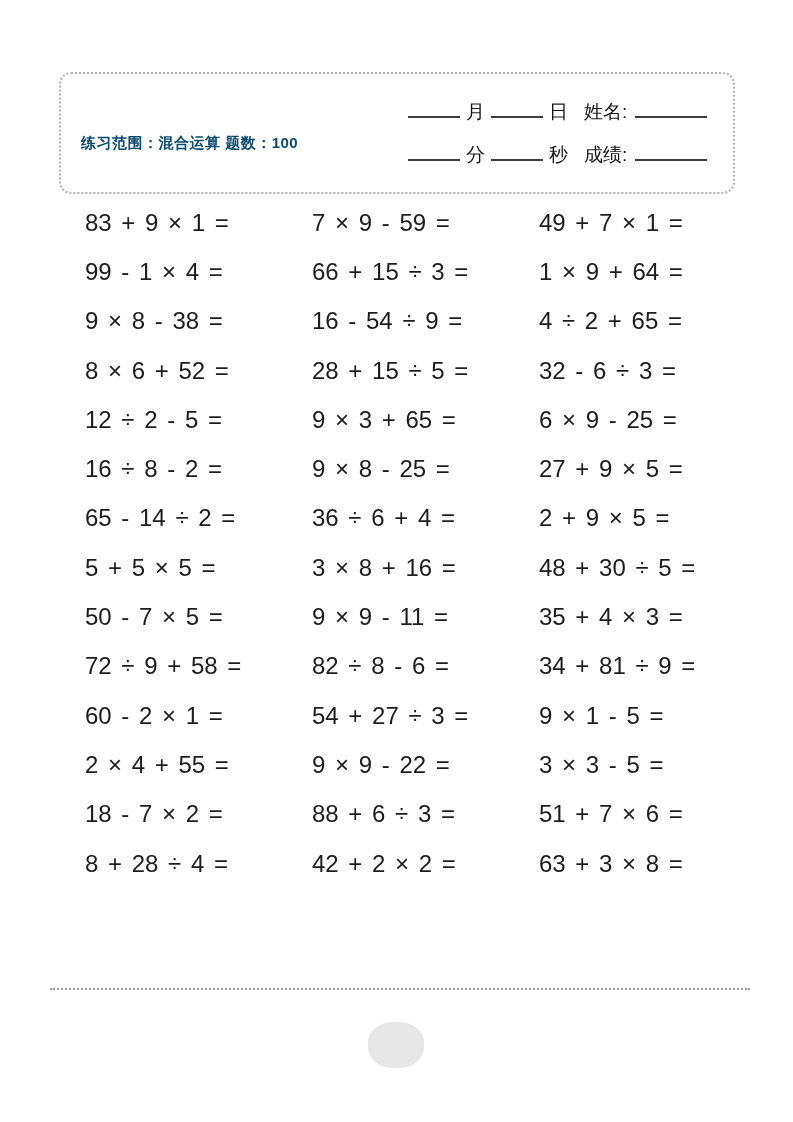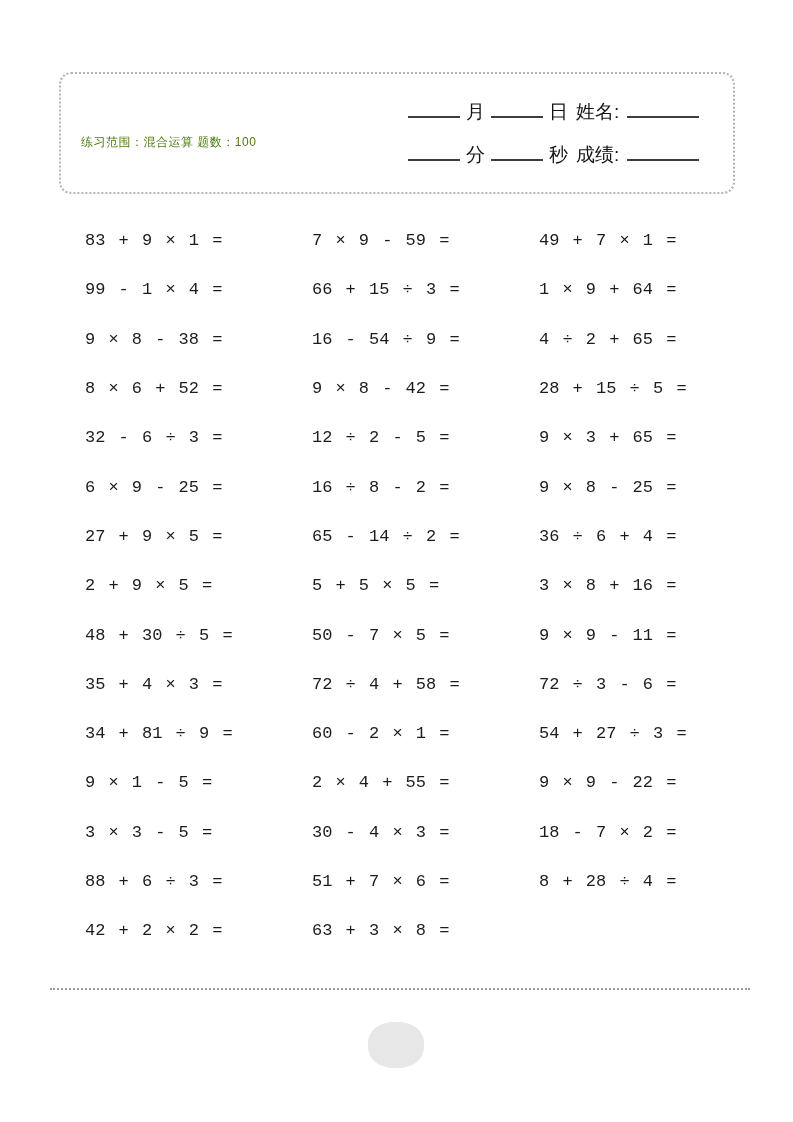--- a/index.html
+++ b/index.html
@@ -19,54 +19,55 @@
     left: 59px; top: 72px;
     width: 676px; height: 122px;
     box-sizing: border-box;
     border: 2px dotted var(--box-border, #b3b3b3);
     border-radius: 12px;
     background: #fff;
   }
   .range-label {
     position: absolute;
     left: 20px; top: 60px;
-    font-size: 12px;
+    font-size: 15px;
     line-height: 17px;
-    color: #4d7c0f;
+    color: #0c4a6e;
     letter-spacing: 0.5px;
     white-space: nowrap;
+    font-weight: bold;
   }
   .field-row {
     position: absolute;
     left: 341px;
     white-space: nowrap;
     font-size: 19px;
     line-height: 20px;
     color: #141414;
     font-weight: 500;
   }
   .field-row.row1 { top: 28px; }
   .field-row.row2 { top: 71px; }
   .blank {
     display: inline-block;
     width: 52px; height: 14px;
     border-bottom: 2px solid #3d3d3d;
     margin: 0 6px;
   }
   .blank.wide { width: 72px; margin-left: 8px; }
-  .gap-label { margin-left: 8px; }
+  .gap-label { margin-left: 16px; }
   .problems {
     position: absolute;
-    left: 85px; top: 216px;
+    left: 85px; top: 198px;
     width: 660px;
     display: grid;
     grid-template-columns: 227px 227px 200px;
     grid-auto-rows: 49.3px;
-    font-family: Liberation Mono, monospace;
-    font-size: 17px;
+    font-family: Liberation Sans, sans-serif;
+    font-size: 24px;
     color: var(--text, #1c1c1c);
   }
   .problem-cell {
     display: flex;
     align-items: center;
     word-spacing: 3px;
     white-space: nowrap;
   }
   .separator {
     position: absolute;
@@ -103,48 +104,46 @@
       <div class="problem-cell">83 + 9 × 1 =</div>
       <div class="problem-cell">7 × 9 - 59 =</div>
       <div class="problem-cell">49 + 7 × 1 =</div>
       <div class="problem-cell">99 - 1 × 4 =</div>
       <div class="problem-cell">66 + 15 ÷ 3 =</div>
       <div class="problem-cell">1 × 9 + 64 =</div>
       <div class="problem-cell">9 × 8 - 38 =</div>
       <div class="problem-cell">16 - 54 ÷ 9 =</div>
       <div class="problem-cell">4 ÷ 2 + 65 =</div>
       <div class="problem-cell">8 × 6 + 52 =</div>
-      <div class="problem-cell">9 × 8 - 42 =</div>
       <div class="problem-cell">28 + 15 ÷ 5 =</div>
       <div class="problem-cell">32 - 6 ÷ 3 =</div>
       <div class="problem-cell">12 ÷ 2 - 5 =</div>
       <div class="problem-cell">9 × 3 + 65 =</div>
       <div class="problem-cell">6 × 9 - 25 =</div>
       <div class="problem-cell">16 ÷ 8 - 2 =</div>
       <div class="problem-cell">9 × 8 - 25 =</div>
       <div class="problem-cell">27 + 9 × 5 =</div>
       <div class="problem-cell">65 - 14 ÷ 2 =</div>
       <div class="problem-cell">36 ÷ 6 + 4 =</div>
       <div class="problem-cell">2 + 9 × 5 =</div>
       <div class="problem-cell">5 + 5 × 5 =</div>
       <div class="problem-cell">3 × 8 + 16 =</div>
       <div class="problem-cell">48 + 30 ÷ 5 =</div>
       <div class="problem-cell">50 - 7 × 5 =</div>
       <div class="problem-cell">9 × 9 - 11 =</div>
       <div class="problem-cell">35 + 4 × 3 =</div>
-      <div class="problem-cell">72 ÷ 4 + 58 =</div>
-      <div class="problem-cell">72 ÷ 3 - 6 =</div>
+      <div class="problem-cell">72 ÷ 9 + 58 =</div>
+      <div class="problem-cell">82 ÷ 8 - 6 =</div>
       <div class="problem-cell">34 + 81 ÷ 9 =</div>
       <div class="problem-cell">60 - 2 × 1 =</div>
       <div class="problem-cell">54 + 27 ÷ 3 =</div>
       <div class="problem-cell">9 × 1 - 5 =</div>
       <div class="problem-cell">2 × 4 + 55 =</div>
       <div class="problem-cell">9 × 9 - 22 =</div>
       <div class="problem-cell">3 × 3 - 5 =</div>
-      <div class="problem-cell">30 - 4 × 3 =</div>
       <div class="problem-cell">18 - 7 × 2 =</div>
       <div class="problem-cell">88 + 6 ÷ 3 =</div>
       <div class="problem-cell">51 + 7 × 6 =</div>
       <div class="problem-cell">8 + 28 ÷ 4 =</div>
       <div class="problem-cell">42 + 2 × 2 =</div>
       <div class="problem-cell">63 + 3 × 8 =</div>
     </div>
 
   <div class="separator"></div>
 

